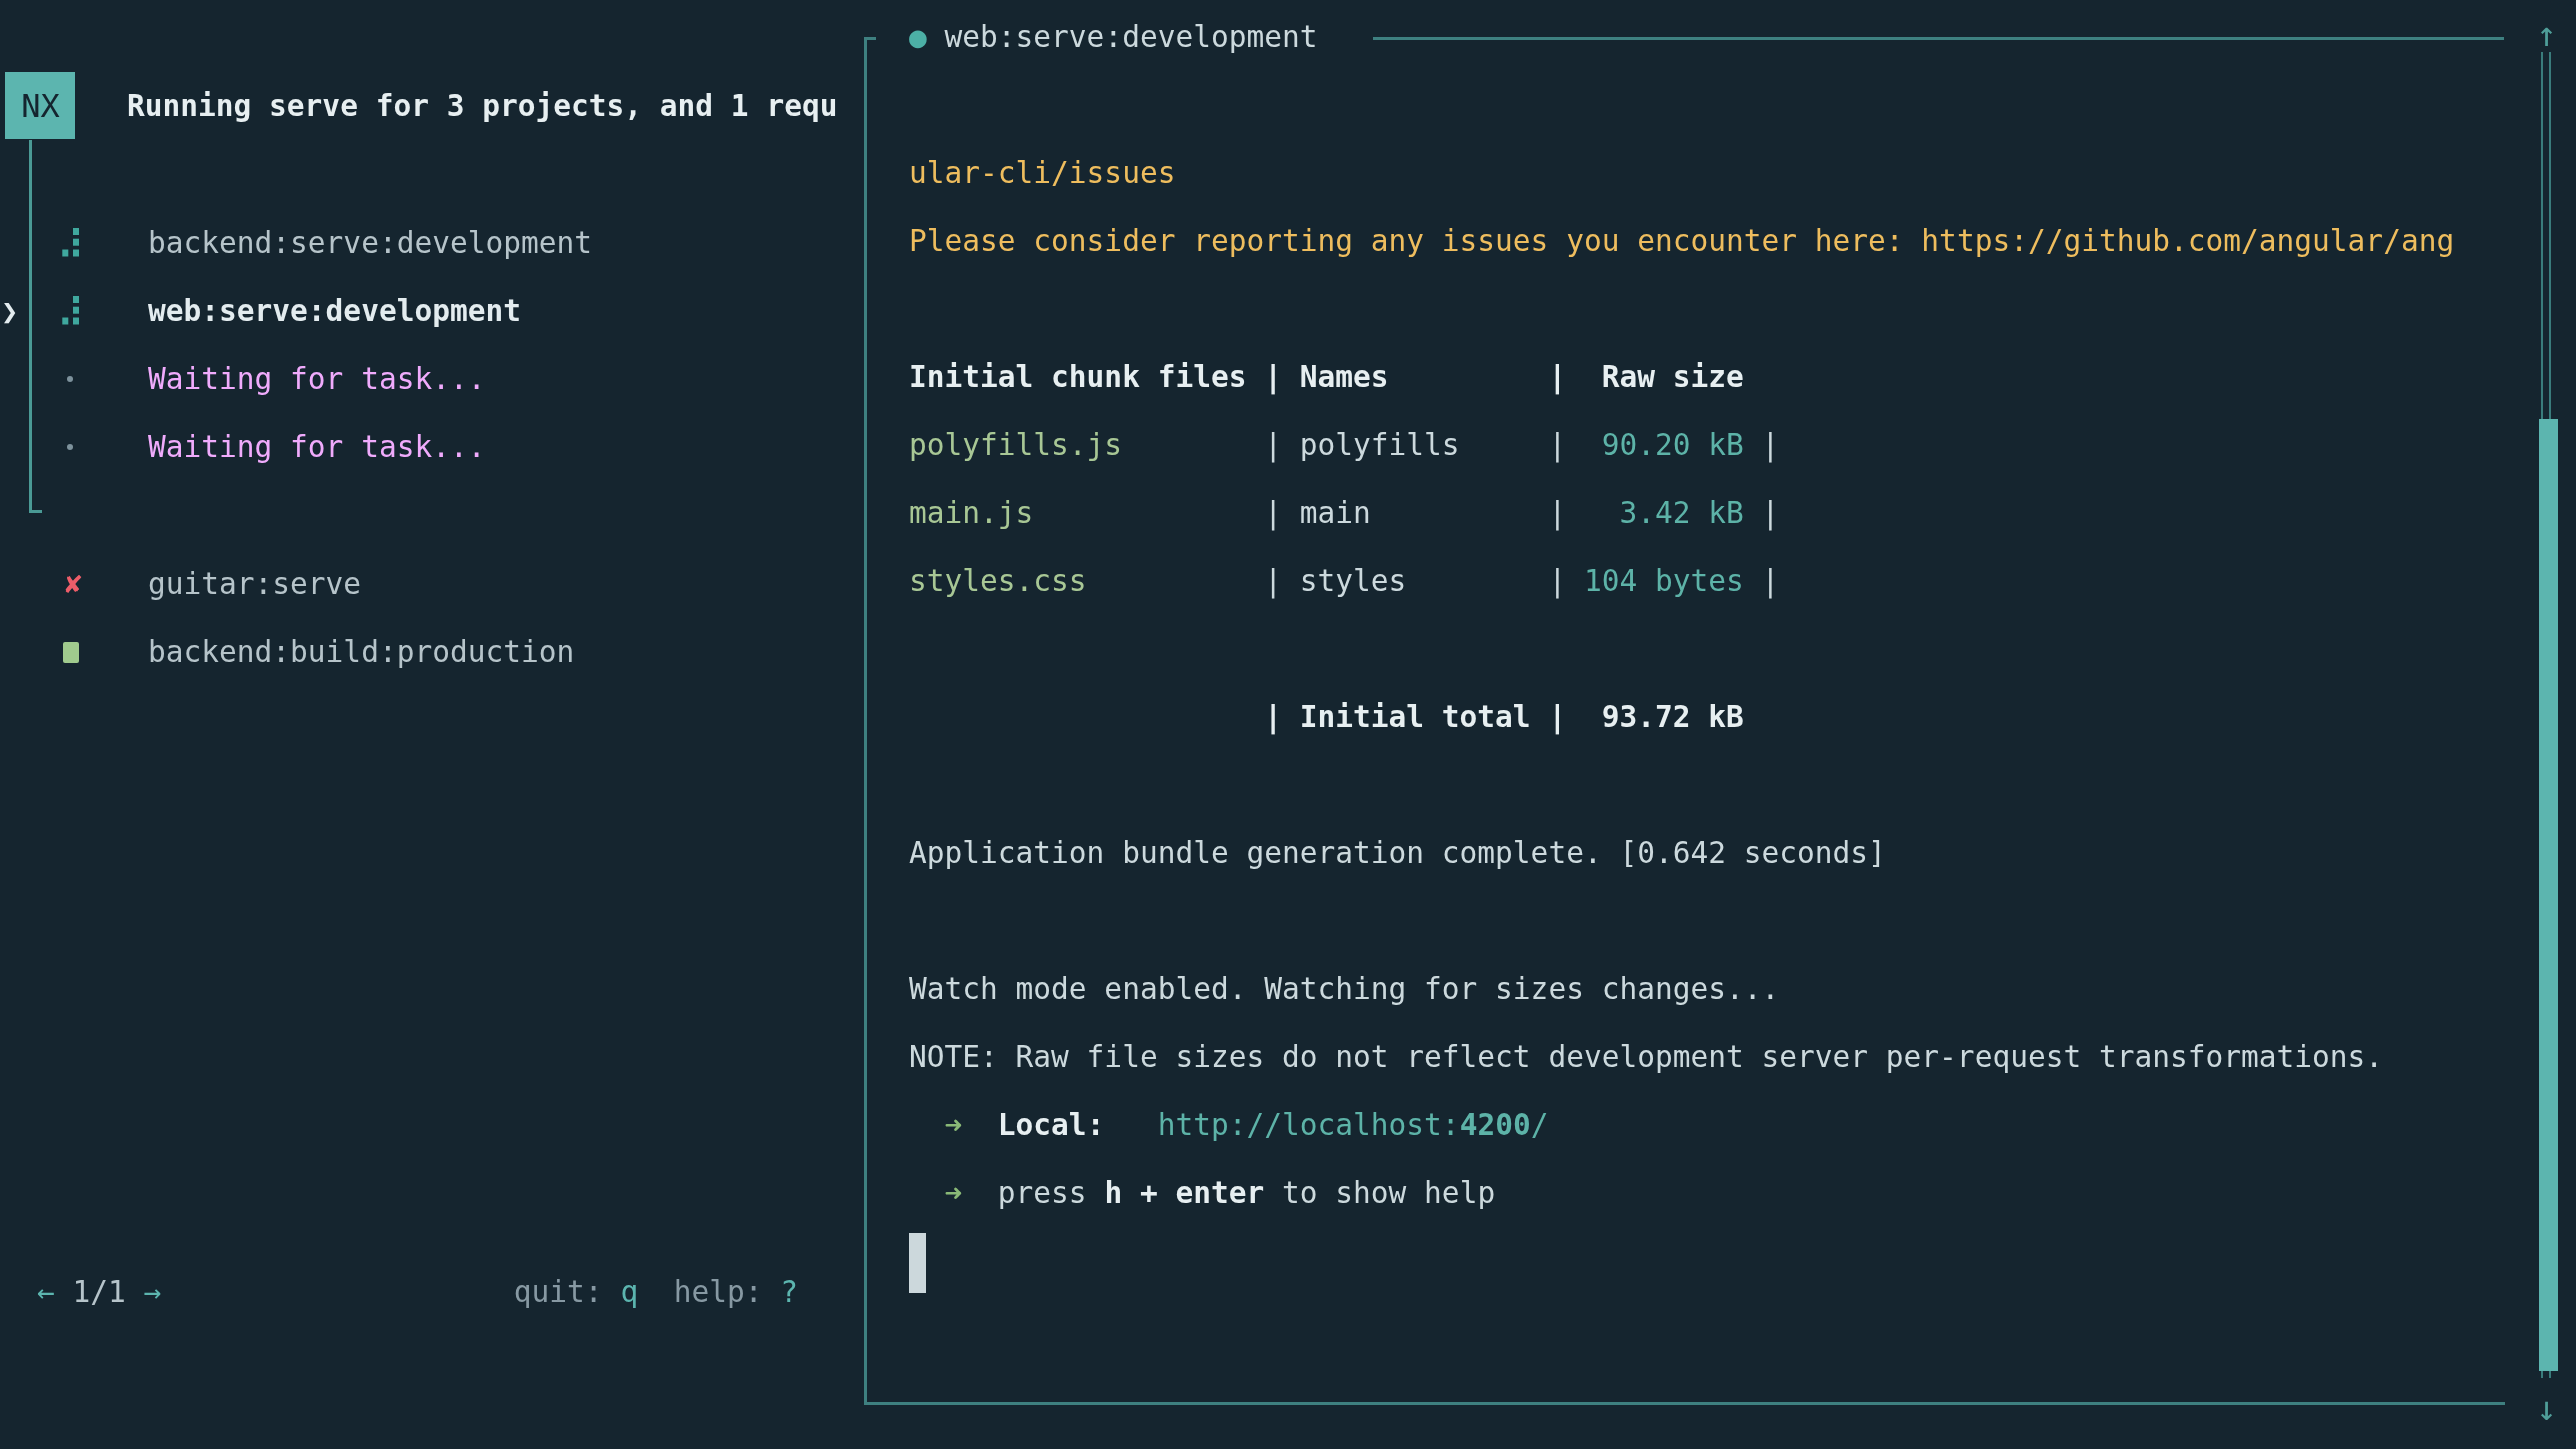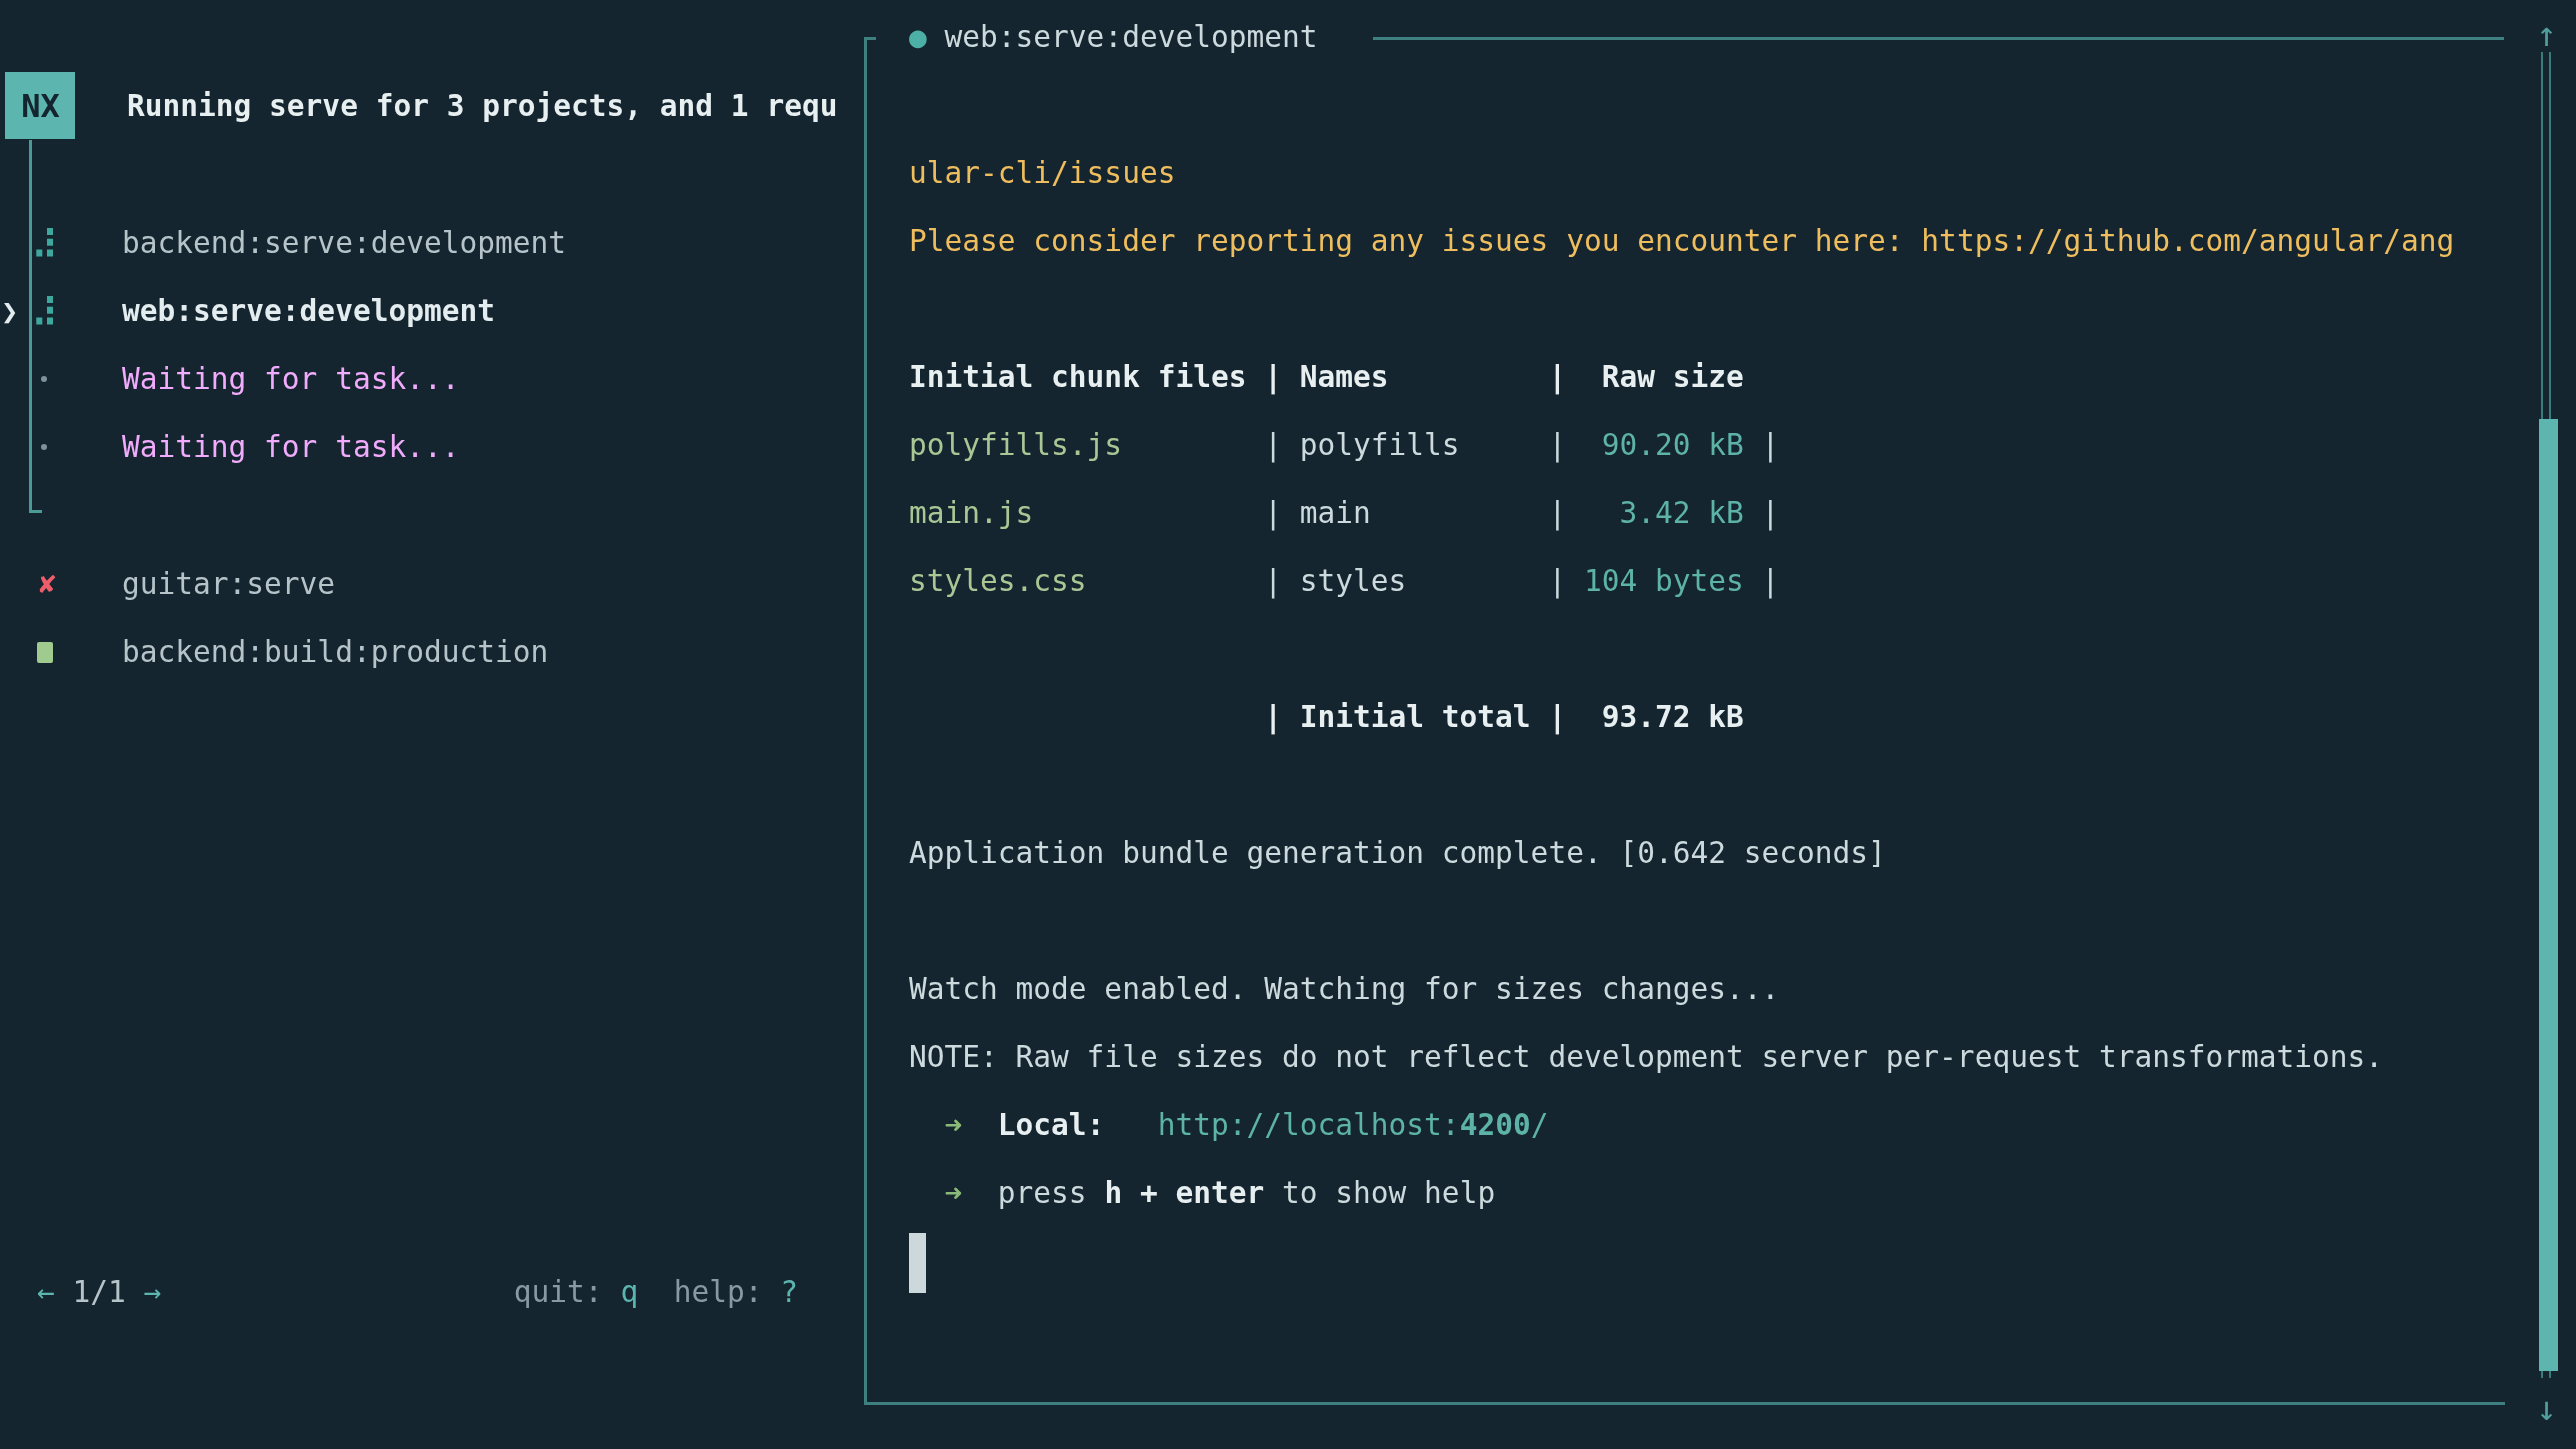--- a/index.html
+++ b/index.html
@@ -5,32 +5,32 @@
   html,body{margin:0;padding:0;background:#0d1a21;}
   .screen{
     position:relative; width:2576px; height:1449px; overflow:hidden;
     background:#15252f;
     font-family:"DejaVu Sans Mono", "Liberation Mono", monospace;
     font-size:29.5px; color:#ccd9dd;
   }
   
   .logo{
     position:absolute; left:5.4px; top:72px; width:70px; height:67px;
-    background:#5cb5af; color:#15252f; font-weight:bold; font-size:32px;
+    background:#5cb5af; color:#15252f; font-weight:normal; font-size:32px;
     display:flex; align-items:center; justify-content:center;
   }
   .app-title{
     position:absolute; left:127px; top:72px; height:68px; line-height:68px;
     width:728px; overflow:hidden; white-space:nowrap;
     color:#e7eff1; font-weight:bold;
   }
   .tree-line{position:absolute; left:29px; top:140px; width:2.7px; height:373px; background:#4a9a95;}
   .tree-foot{position:absolute; left:29px; top:510px; width:12.7px; height:2.7px; background:#4a9a95;}
   .task-group{position:absolute; left:0; width:852px;}
-  .task{position:relative; height:68px; display:flex; align-items:center; padding-left:36px; box-sizing:border-box;}
+  .task{position:relative; height:68px; display:flex; align-items:center; padding-left:62px; box-sizing:border-box;}
   .task .chev{position:absolute; left:1.3px; color:#e3ecef; font-weight:bold; font-size:28px;}
   .ticon{width:23px; height:32px; position:relative; flex:0 0 23px;}
   .ticon.spinner::before{
     content:""; position:absolute; left:10.7px; top:1.3px; width:6.7px; height:6.7px; background:#3fa89e;
     box-shadow:0 10.7px 0 #3fa89e, -10.7px 21.5px 0 #3fa89e, 0 21.5px 0 #3fa89e;
   }
   .ticon.dot::before{content:""; position:absolute; left:5.4px; top:13.4px; width:6px; height:6px; border-radius:50%; background:#7d929c;}
   .ticon.square::before{content:""; position:absolute; left:1.3px; top:6px; width:15.4px; height:21px; border-radius:2px; background:#a0cb8e;}
   .ticon.cross{font-size:28px; font-weight:bold; color:#ee5d69; line-height:32px; text-align:center;}
   .tlabel{margin-left:63px; color:#b6c4ca; white-space:pre;}

